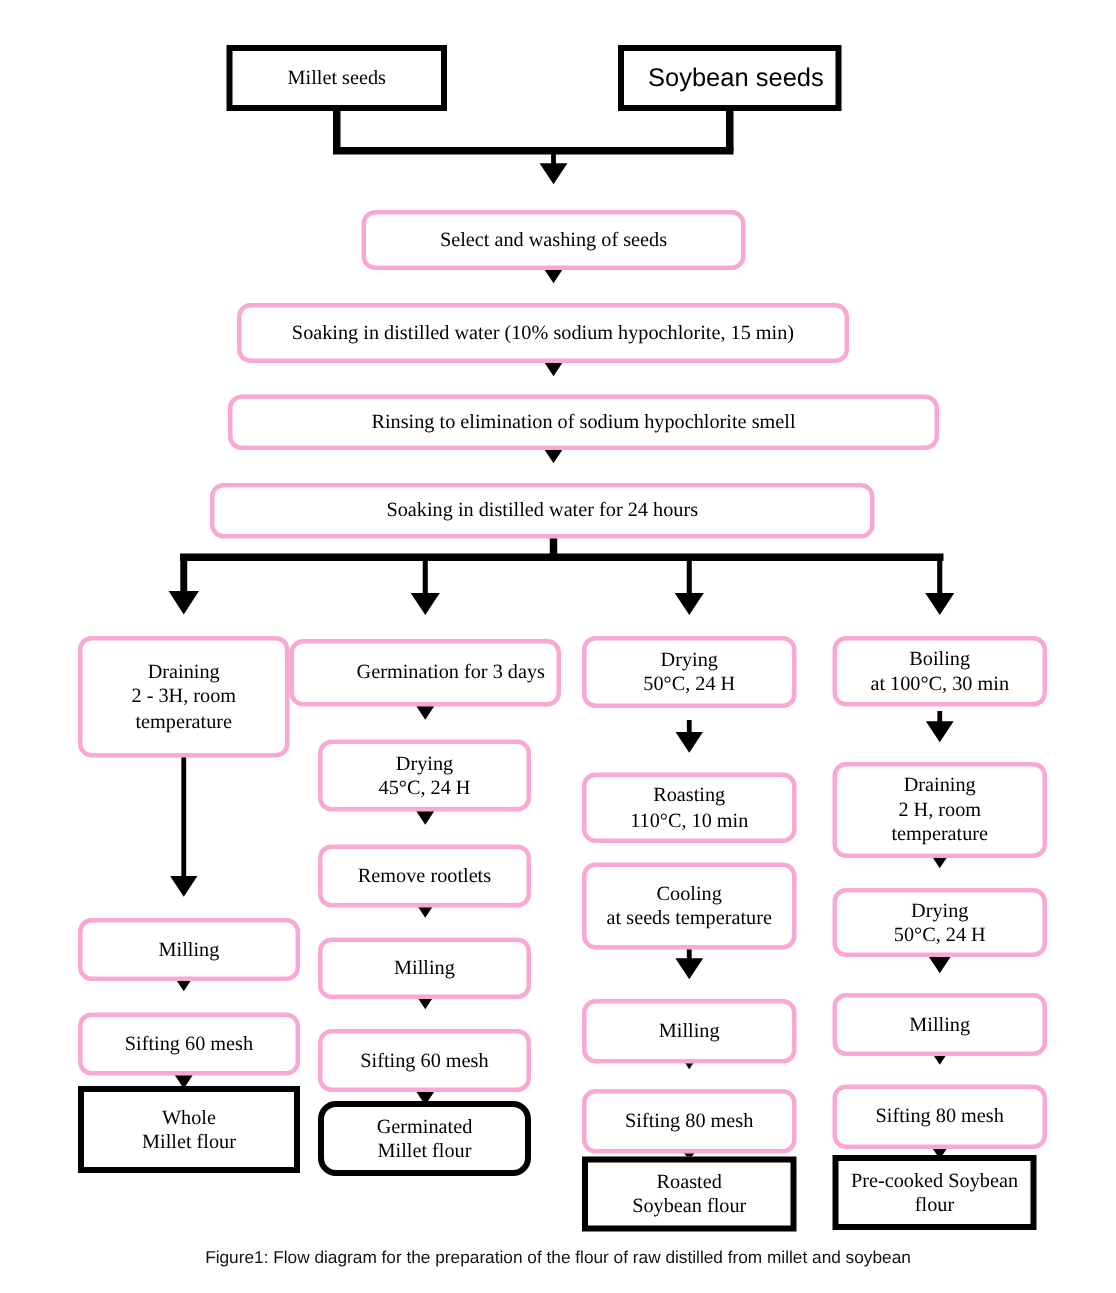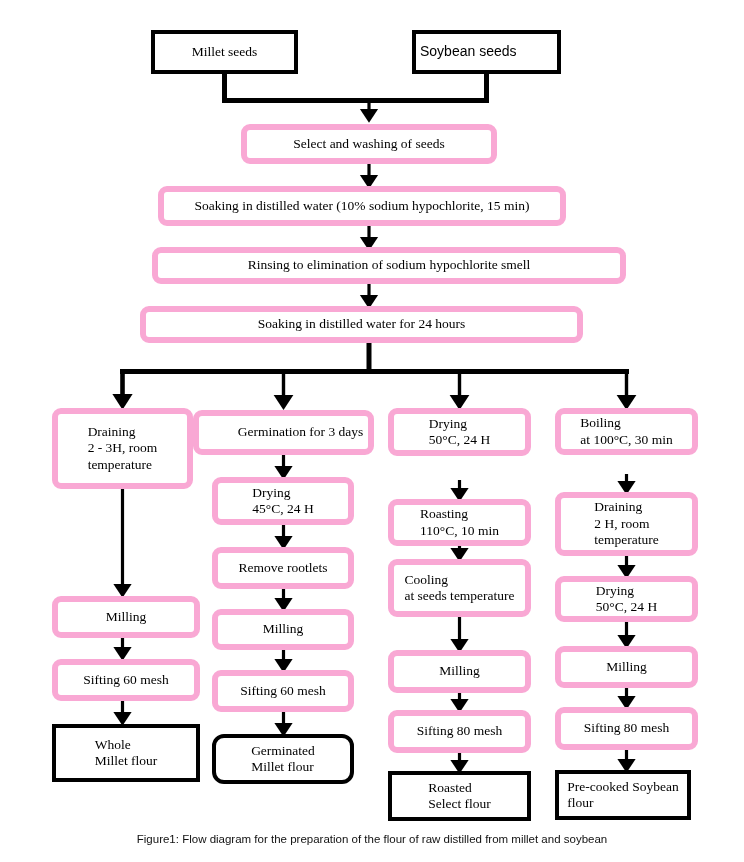--- a/index.html
+++ b/index.html
@@ -26,43 +26,45 @@
     width: 744px;
     height: 862px;
     pointer-events: none;
   }
   .node {
     position: absolute;
     box-sizing: border-box;
     display: flex;
     align-items: center;
     justify-content: center;
+    text-align: center;
     background: #ffffff;
     font-family: "Liberation Serif", "DejaVu Serif", serif;
     font-size: 13.5px;
     line-height: 1.22;
     color: #000000;
     z-index: 2;
   }
   
   .proc {
-    border: 6px solid #f9a8d4;
+    border: 3px solid #f9a8d4;
     border-radius: 9px;
+    margin-top: 16px;
   }
   
   .term {
     border: 4px solid #000000;
     border-radius: 0;
   }
   .term.sans {
     font-family: "Liberation Sans", "DejaVu Sans", sans-serif;
     justify-content: flex-start;
     text-align: center;
-    padding-left: 0;
-    font-size: 14px;
+    padding-left: 12px;
+    font-size: 17px;
   }
   .node .txt {
     display: block;
     white-space: pre-line;
     padding: 0 4px;
   }
   #caption {
     position: absolute;
     left: 0;
     top: 833px;
@@ -233,21 +235,21 @@
   <div class="node proc" style="left:388px; top:650px; width:143px; height:43px;">
     <span class="txt">Milling</span>
   </div>
 
   <div class="node proc" style="left:388px; top:710px; width:143px; height:43px;">
     <span class="txt">Sifting 80 mesh</span>
   </div>
 
   <div class="node term" style="left:388px; top:771px; width:143px; height:50px;">
     <span class="txt">Roasted
-Select flour</span>
+Soybean flour</span>
   </div>
 
   <div class="node proc" style="left:555px; top:408px; width:143px; height:47px;">
     <span class="txt">Boiling
 at 100°C, 30 min</span>
   </div>
 
   <div class="node proc" style="left:555px; top:492px; width:143px; height:64px;">
     <span class="txt">Draining
 2 H, room

